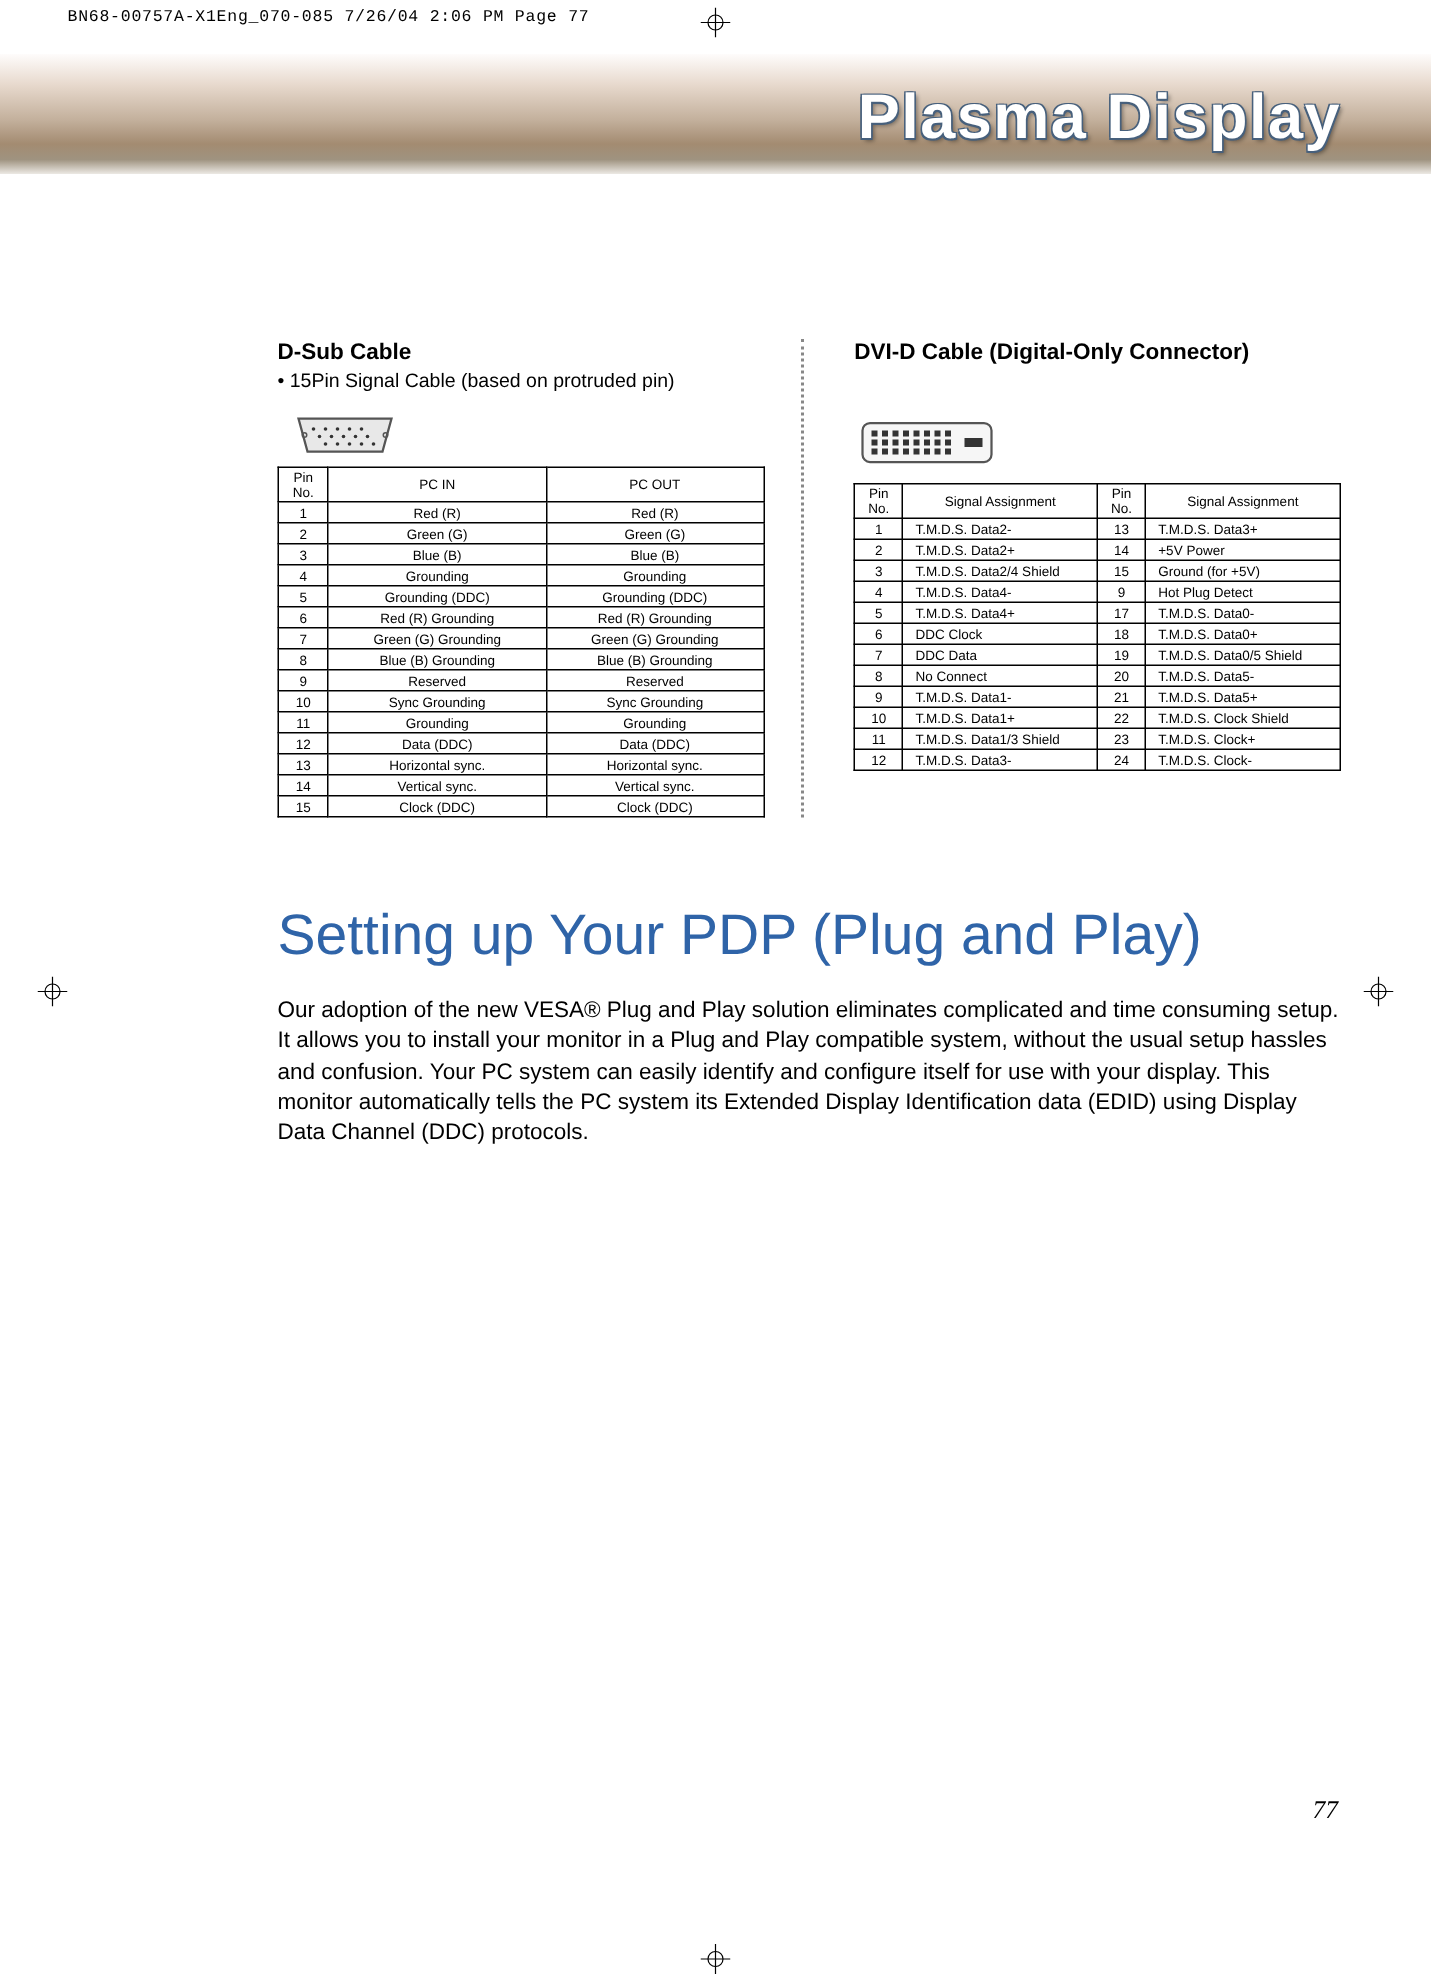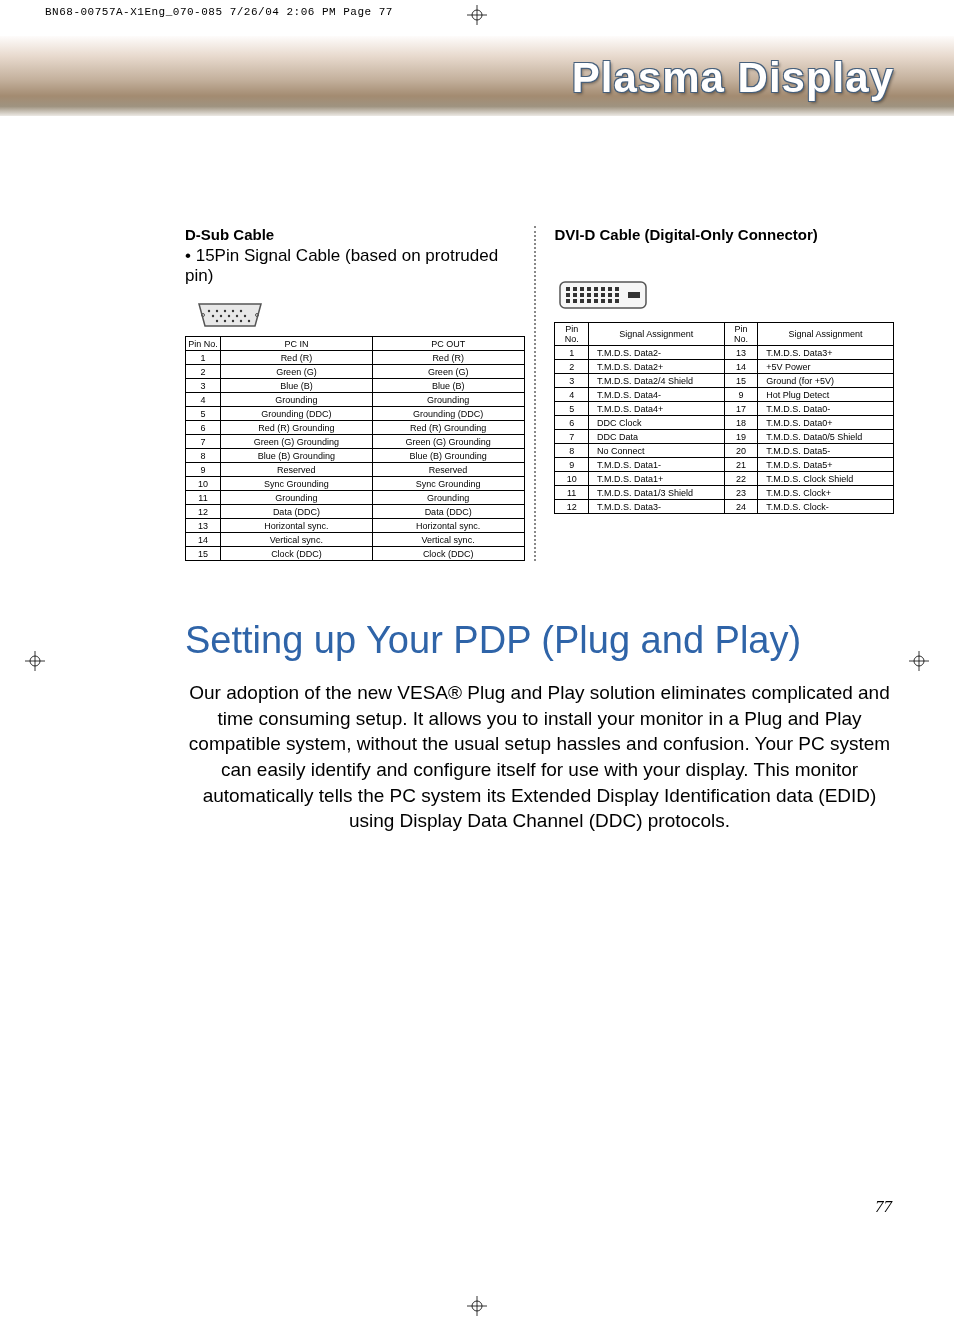--- a/index.html
+++ b/index.html
@@ -52,36 +52,36 @@
   }
   h1.blue {
     font-family: "Arial Narrow", Arial, sans-serif;
     font-size: 38px;
     font-weight: 400;
     color: #2f64a8;
     margin-bottom: 18px;
   }
   .two-col {
     display: flex;
-    gap: 1px;
+    gap: 16px;
   }
   .col-left { width: 346px; }
   .col-right { width: 346px; margin-left: 14px; }
   .divider {
     width: 4px;
     border-left: 2px dotted #888;
     margin: 0 2px 0 8px;
   }
   h2.sub {
     font-size: 15px;
     font-weight: bold;
     margin-bottom: 3px;
   }
   .note {
-    font-size: 17px;
+    font-size: 13px;
     margin-bottom: 14px;
   }
 
   
   .dsub-icon {
     width: 70px; height: 30px;
     position: relative;
     margin-bottom: 6px;
     margin-left: 10px;
   }
@@ -118,23 +118,22 @@
     font-weight: normal;
   }
   table.dvi .c1 { width: 32px; }
   table.dvi .c2 { width: 130px; }
   table.dvi td.sig { text-align: left; padding-left: 8px; }
 
   .section2 {
     margin-top: 58px;
   }
   .body-text {
-    font-size: 19px;
+    font-size: 15px;
     line-height: 1.35;
-    text-align: center;
   }
 
   .page-no {
     position: absolute;
     right: 62px;
     bottom: 104px;
     font-size: 17px;
     font-style: italic;
     font-family: Georgia, serif;
   }

